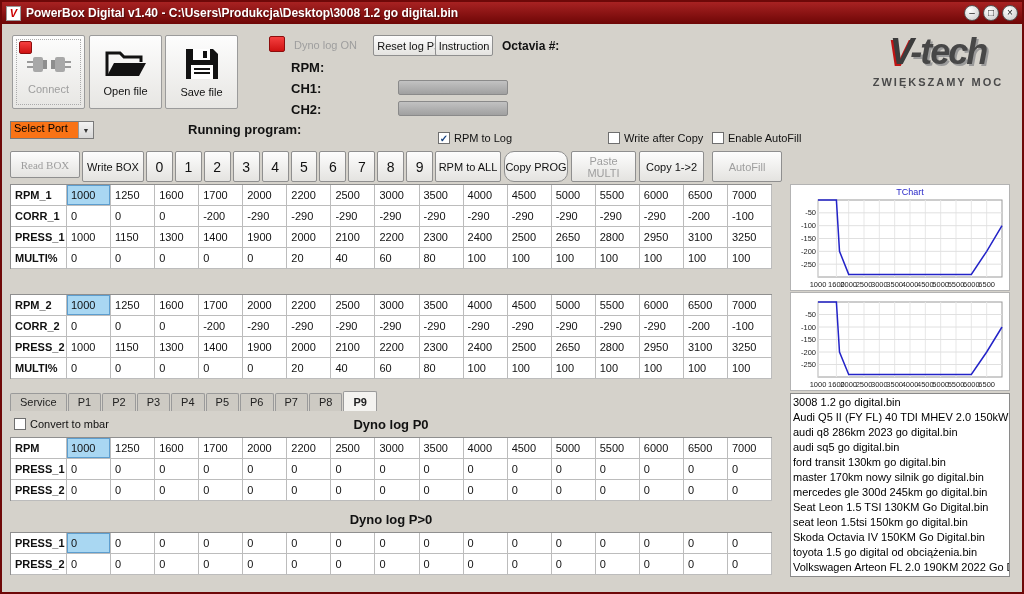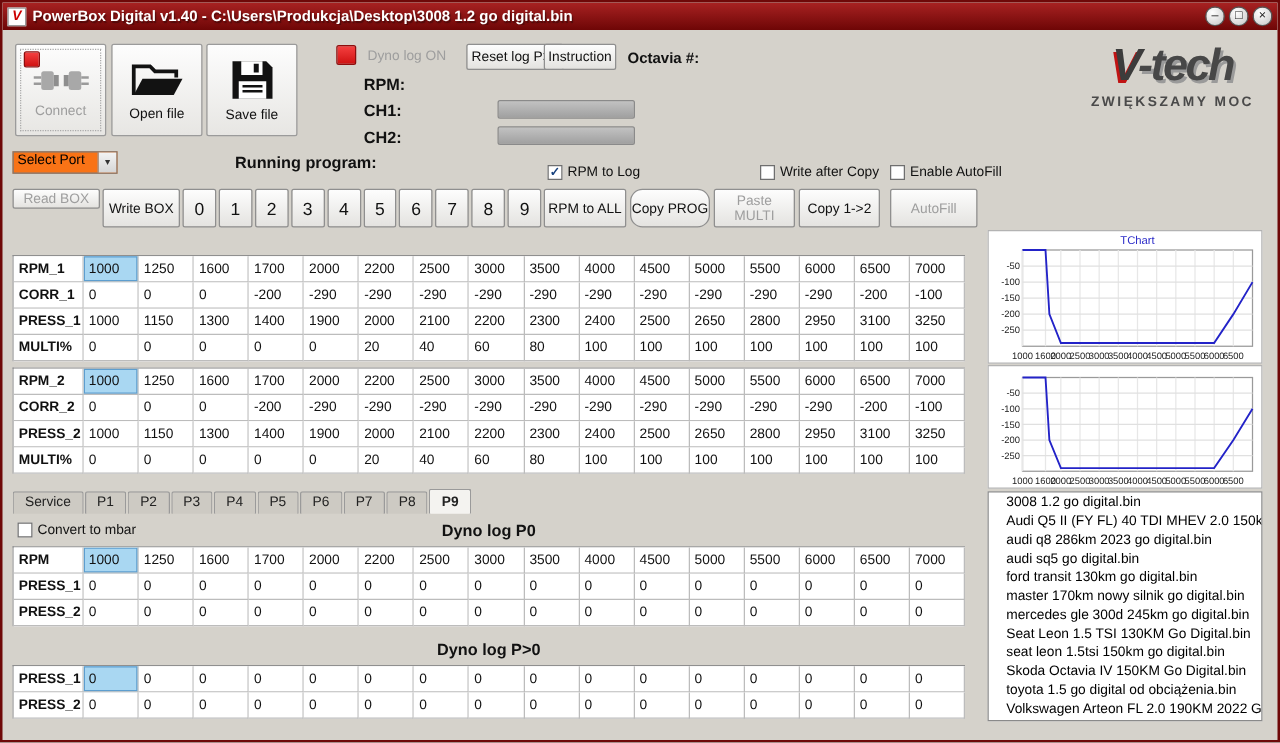--- a/index.html
+++ b/index.html
@@ -32,21 +32,21 @@
   .trow{display:grid;grid-template-columns:56px repeat(16,1fr);}
   .tcell{height:21px;border-right:1px solid #bcbcbc;border-bottom:1px solid #bcbcbc;font-size:11px;display:flex;align-items:center;padding-left:4px;background:#fff;color:#111;white-space:nowrap;overflow:hidden;}
   .tcell.tlabel{font-weight:bold;}
   .tcell.hl{background:#a9d7f2;box-shadow:inset 0 0 0 1px #5d9ecf;}
   .tabs{position:absolute;display:flex;align-items:flex-end;}
   .tab{font-size:11px;padding:2px 9px 3px;border:1px solid #9a9a9a;border-bottom:none;background:#cdcac3;margin-right:1px;color:#222;border-radius:2px 2px 0 0;}
   .tab.active{background:#f4f3f0;font-weight:bold;padding-top:4px;}
   .sec-title{position:absolute;font-weight:bold;font-size:13px;text-align:center;color:#111;}
   .chart{position:absolute;background:#fff;border:1px solid #b3b3b3;}
   .filelist{position:absolute;background:#fff;border:1px solid #8a8a8a;overflow:hidden;padding:1px 2px;}
-  .filelist .file{font-size:11px;line-height:15px;white-space:nowrap;color:#000;margin-left:12px;}
+  .filelist .file{font-size:11px;line-height:15px;white-space:nowrap;color:#000;}
   .logo{position:absolute;text-align:center;}
   .logo .name{font-size:36px;font-weight:bold;font-style:italic;color:#474747;letter-spacing:-2px;line-height:1.1;text-shadow:2px 2px 0 #9a9a9a;}
   .logo .name .v{color:#3c3c3c;text-shadow:-2px 2px 0 #c01414;}
   .logo .slogan{font-size:11px;font-weight:bold;color:#4a4a4a;letter-spacing:2px;margin-top:4px;}
 </style>
 </head>
 <body>
 
 <div class="window">
   <div class="titlebar">
@@ -124,41 +124,41 @@
     <div class="checkbox" style="left:710px;top:108px;">
       <span class="box"></span>
         <span class="cblabel">Enable AutoFill</span>
     </div>
 
     <div class="logo" style="left:860px;top:8px;width:152px;">
       <div class="name"><span class="v">V</span><span>-tech</span></div>
       <div class="slogan">ZWIĘKSZAMY MOC</div>
     </div>
 
-    <button class="btn disabled" style="left:8px;top:127px;width:70px;height:16px;">Read BOX</button>
+    <button class="btn disabled" style="left:8px;top:127px;width:70px;height:27px;font-family:Liberation Serif, serif;">Read BOX</button>
     <button class="btn" style="left:80px;top:127px;width:62px;height:31px;">Write BOX</button>
     <div class="digits" style="left:144px;top:127px;width:287px;height:31px;">
         <button class="btn st dbtn">0</button>
         <button class="btn st dbtn">1</button>
         <button class="btn st dbtn">2</button>
         <button class="btn st dbtn">3</button>
         <button class="btn st dbtn">4</button>
         <button class="btn st dbtn">5</button>
         <button class="btn st dbtn">6</button>
         <button class="btn st dbtn">7</button>
         <button class="btn st dbtn">8</button>
         <button class="btn st dbtn">9</button>
       </div>
     <button class="btn" style="left:433px;top:127px;width:66px;height:31px;">RPM to ALL</button>
     <button class="btn" style="left:502px;top:127px;width:64px;height:31px;border-radius:10px;">Copy PROG</button>
     <button class="btn disabled" style="left:569px;top:127px;width:65px;height:31px;">Paste MULTI</button>
     <button class="btn" style="left:637px;top:127px;width:65px;height:31px;">Copy 1-&gt;2</button>
     <button class="btn disabled" style="left:710px;top:127px;width:70px;height:31px;">AutoFill</button>
 
-    <div class="ptable" style="left:8px;top:180px;width:762px;">
+    <div class="ptable" style="left:8px;top:160px;width:762px;">
         <div class="trow">
           <div class="tcell tlabel">RPM_1</div>
           <div class="tcell hl">1000</div>
           <div class="tcell">1250</div>
           <div class="tcell">1600</div>
           <div class="tcell">1700</div>
           <div class="tcell">2000</div>
           <div class="tcell">2200</div>
           <div class="tcell">2500</div>
           <div class="tcell">3000</div>

